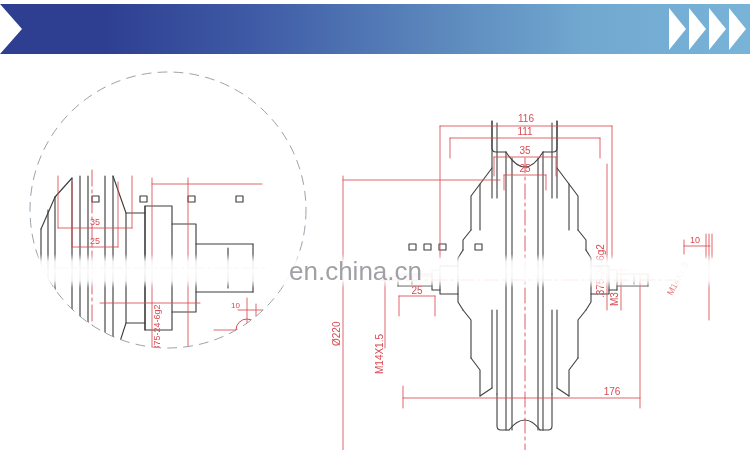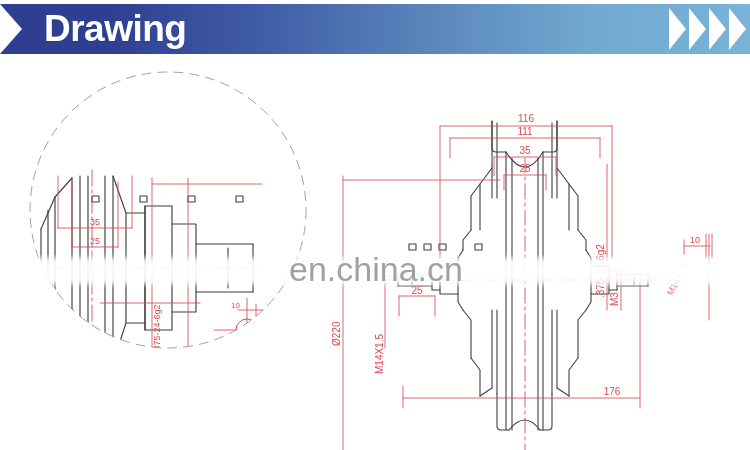--- a/index.html
+++ b/index.html
@@ -37,43 +37,42 @@
   .chev.c2 { right:38px; }
   .chev.c3 { right:18px; }
   .chev.c4 { right:-2px; }
 
   
   .drawing-area { position:absolute; left:0; top:58px; width:750px; height:392px; background:#fff; }
   svg.cad { position:absolute; left:0; top:0; }
 
   
   .watermark {
-    position:absolute; left:289px; top:192px;
-    font-size:34px; color:#8f9196; opacity:0.85;
+    position:absolute; left:289px; top:198px;
+    font-size:26px; color:#8f9196; opacity:0.85;
     font-family:"Liberation Sans", sans-serif;
     letter-spacing:0px; pointer-events:none;
   }
   .wm-blurband {
     position:absolute; left:18px; top:196px; width:714px; height:34px;
     background:linear-gradient(180deg, rgba(255,255,255,0) 0%, rgba(255,255,255,0.88) 22%, rgba(255,255,255,0.96) 50%, rgba(255,255,255,0.88) 78%, rgba(255,255,255,0) 100%);
     pointer-events:none;
   }
   .wm-ghost {
     position:absolute; top:200px; font-size:25px; color:#c9ccd1;
     opacity:0.5; font-family:"Liberation Sans", sans-serif; pointer-events:none;
   }
 </style>
 </head>
 <body>
 
 <div id="page">
 
   <div class="banner">
     <div class="banner-bg"></div>
-    <div class="banner-title">Drawing</div>
     <div class="chev-wrap">
       <span class="chev c1"></span>
       <span class="chev c2"></span>
       <span class="chev c3"></span>
       <span class="chev c4"></span>
     </div>
   </div>
 
   <div class="drawing-area">
 

